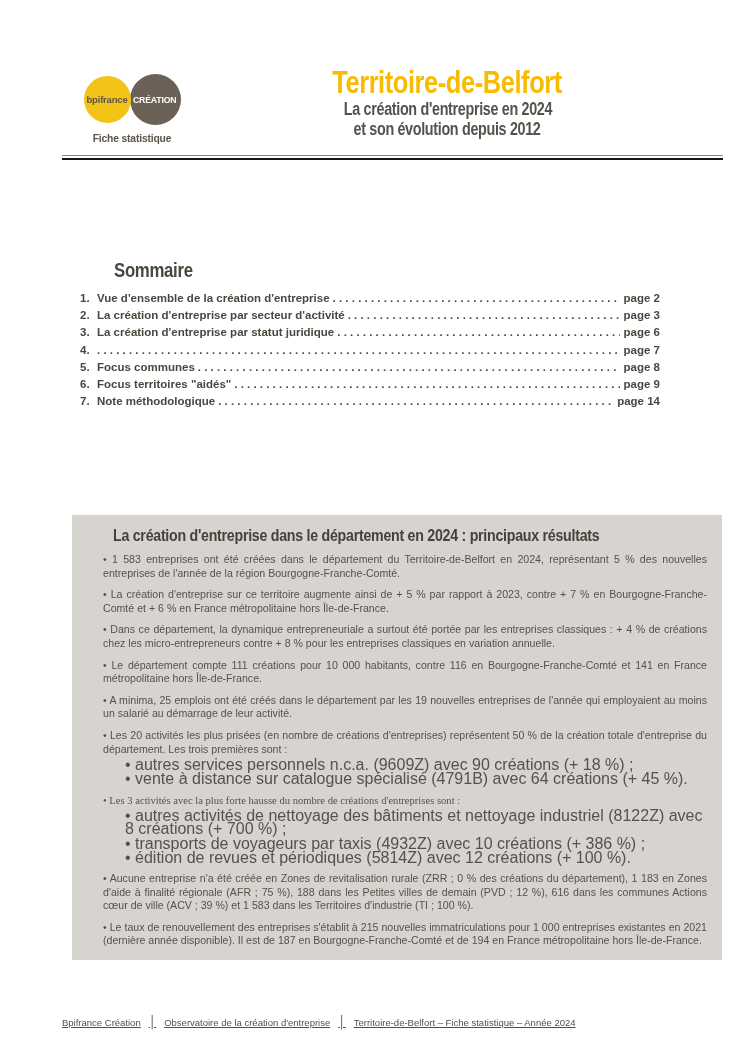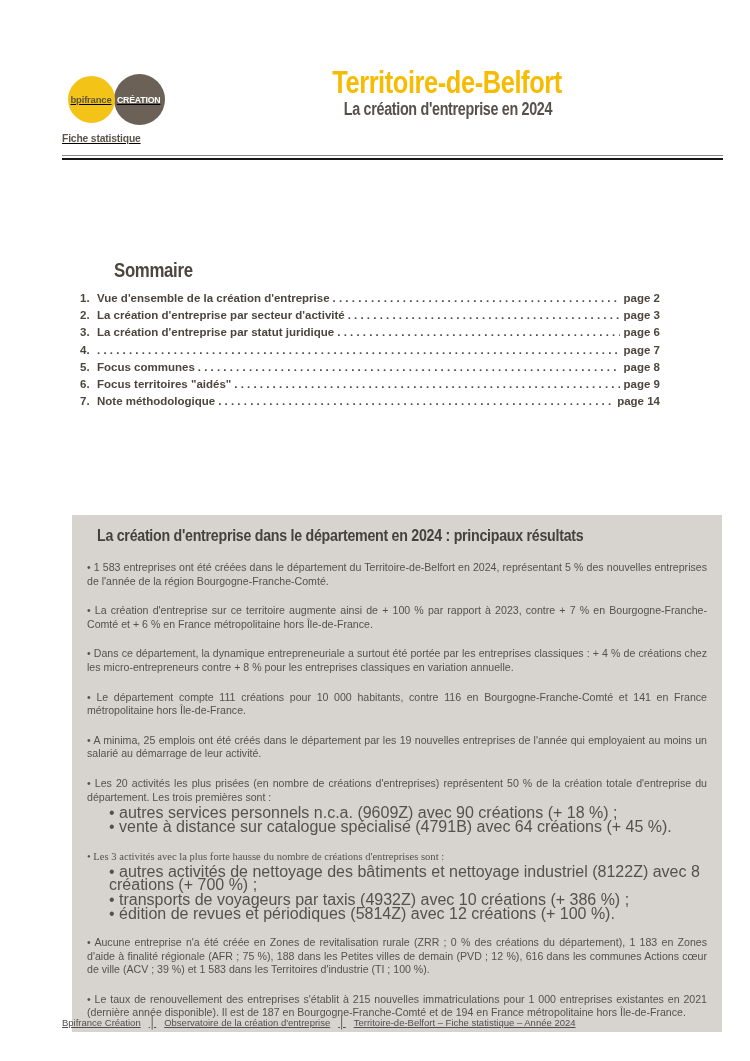--- a/index.html
+++ b/index.html
@@ -4,21 +4,21 @@
 <style>
   html,body{margin:0;padding:0;background:#fff;}
   .page{
     position:relative;
     width:750px;height:1061px;
     background:#ffffff;
     font-family:"Liberation Sans", sans-serif;
     overflow:hidden;
   }
   
-  .logo-block{position:absolute;left:56px;top:74px;width:120px;text-decoration:underline;}
+  .logo-block{position:absolute;left:72px;top:74px;width:120px;text-align:center;}
   .logo-circles{display:flex;justify-content:center;align-items:center;}
   .circle{border-radius:50%;display:flex;align-items:center;justify-content:center;box-sizing:border-box;}
   .circle-bpifrance{width:47px;height:47px;background:#F3C317;z-index:1;}
   .circle-bpifrance span{
     color:#5d5449;font-weight:bold;font-size:9.5px;letter-spacing:-0.2px;
   }
   .circle-creation{width:51px;height:51px;background:#6B6156;margin-left:-1px;}
   .circle-creation span{
     color:#ffffff;font-weight:bold;font-size:9.5px;letter-spacing:-0.2px;
     transform:scaleX(0.92);display:inline-block;
@@ -52,29 +52,29 @@
   .toc{position:absolute;left:80px;top:292px;width:580px;color:#4C463F;}
   .toc-row{display:flex;align-items:baseline;height:17.2px;font-size:11.5px;font-weight:bold;}
   .toc-num{width:17px;flex:none;}
   .toc-label{flex:none;white-space:nowrap;padding-right:3px;}
   .toc-dots{flex:1;overflow:hidden;white-space:nowrap;font-weight:bold;}
   .toc-dots::after{content:". . . . . . . . . . . . . . . . . . . . . . . . . . . . . . . . . . . . . . . . . . . . . . . . . . . . . . . . . . . . . . . . . . . . . . . . . . . . . . . . . . . . . . . . . . . .";}
   .toc-page{flex:none;padding-left:4px;white-space:nowrap;}
   
   .results-box{
     position:absolute;left:72px;top:515px;width:650px;box-sizing:border-box;
-    background:#D7D3CE;padding:9px 15px 12px 15px;
+    background:#D7D3CE;padding:9px 15px 12px 31px;
   }
   .results-heading{
     color:#46413C;font-weight:bold;font-size:16.5px;margin:2px 0 8px 10px;
     transform:scaleX(0.86);transform-origin:left;letter-spacing:-0.3px;
     white-space:nowrap;
   }
   .bullet{
-    margin:16px 0 6px 0;color:#56514C;font-size:10.6px;line-height:13.6px;
+    margin:8px 0 6px 0;color:#56514C;font-size:10.6px;line-height:13.6px;
     text-align:justify;
   }
   .bullet::before{content:"•  ";}
   .sub{
     margin:0 0 1px 22px;color:#56514C;font-size:16px;line-height:13.2px;
   }
   .sub::before{content:"•  ";}
   .sub-gap{margin-bottom:7px;}
   
   .footer{
@@ -96,20 +96,21 @@
       <div class="circle circle-creation">
         <span>CRÉATION</span>
       </div>
     </div>
     <div class="logo-tagline">Fiche statistique</div>
   </div>
 
   <div class="title-block">
     <div><span class="doc-title">Territoire-de-Belfort</span></div>
     <div><span class="doc-subtitle">La création d'entreprise en 2024</span></div>
+    <div><span class="doc-subtitle">et son évolution depuis 2012</span></div>
   </div>
 
   <div class="header-rule"></div>
 
   <div class="sommaire-heading">Sommaire</div>
 
   <div class="toc">
     <div class="toc-row">
       <span class="toc-num">1.</span>
       <span class="toc-label">Vue d'ensemble de la création d'entreprise</span>
@@ -150,21 +151,21 @@
       <span class="toc-label">Note méthodologique</span>
       <span class="toc-dots"></span>
       <span class="toc-page">page 14</span>
     </div>
   </div>
 
   <div class="results-box">
     <div class="results-heading">La création d'entreprise dans le département en 2024 : principaux résultats</div>
 
     <p class="bullet">1 583 entreprises ont été créées dans le département du Territoire-de-Belfort en 2024, représentant 5 % des nouvelles entreprises de l'année de la région Bourgogne-Franche-Comté.</p>
-    <p class="bullet">La création d'entreprise sur ce territoire augmente ainsi de + 100 % par rapport à 2023, contre + 7 % en Bourgogne-Franche-Comté et + 6 % en France métropolitaine hors Île-de-France.</p>
+    <p class="bullet">La création d'entreprise sur ce territoire augmente ainsi de + 5 % par rapport à 2023, contre + 7 % en Bourgogne-Franche-Comté et + 6 % en France métropolitaine hors Île-de-France.</p>
     <p class="bullet">Dans ce département, la dynamique entrepreneuriale a surtout été portée par les entreprises classiques : + 4 % de créations chez les micro-entrepreneurs contre + 8 % pour les entreprises classiques en variation annuelle.</p>
     <p class="bullet">Le département compte 111 créations pour 10 000 habitants, contre 116 en Bourgogne-Franche-Comté et 141 en France métropolitaine hors Île-de-France.</p>
     <p class="bullet">A minima, 25 emplois ont été créés dans le département par les 19 nouvelles entreprises de l'année qui employaient au moins un salarié au démarrage de leur activité.</p>
 
     <p class="bullet" style="margin-bottom:2px;">Les 20 activités les plus prisées (en nombre de créations d'entreprises) représentent 50 % de la création totale d'entreprise du département. Les trois premières sont :</p>
     <div class="sub">autres services personnels n.c.a. (9609Z) avec 90 créations (+ 18 %) ;</div>
     <div class="sub sub-gap">vente à distance sur catalogue spécialisé (4791B) avec 64 créations (+ 45 %).</div>
 
     <p class="bullet" style="margin-bottom:2px;font-family:Liberation Serif, serif;">Les 3 activités avec la plus forte hausse du nombre de créations d'entreprises sont :</p>
     <div class="sub">autres activités de nettoyage des bâtiments et nettoyage industriel (8122Z) avec 8 créations (+ 700 %) ;</div>

